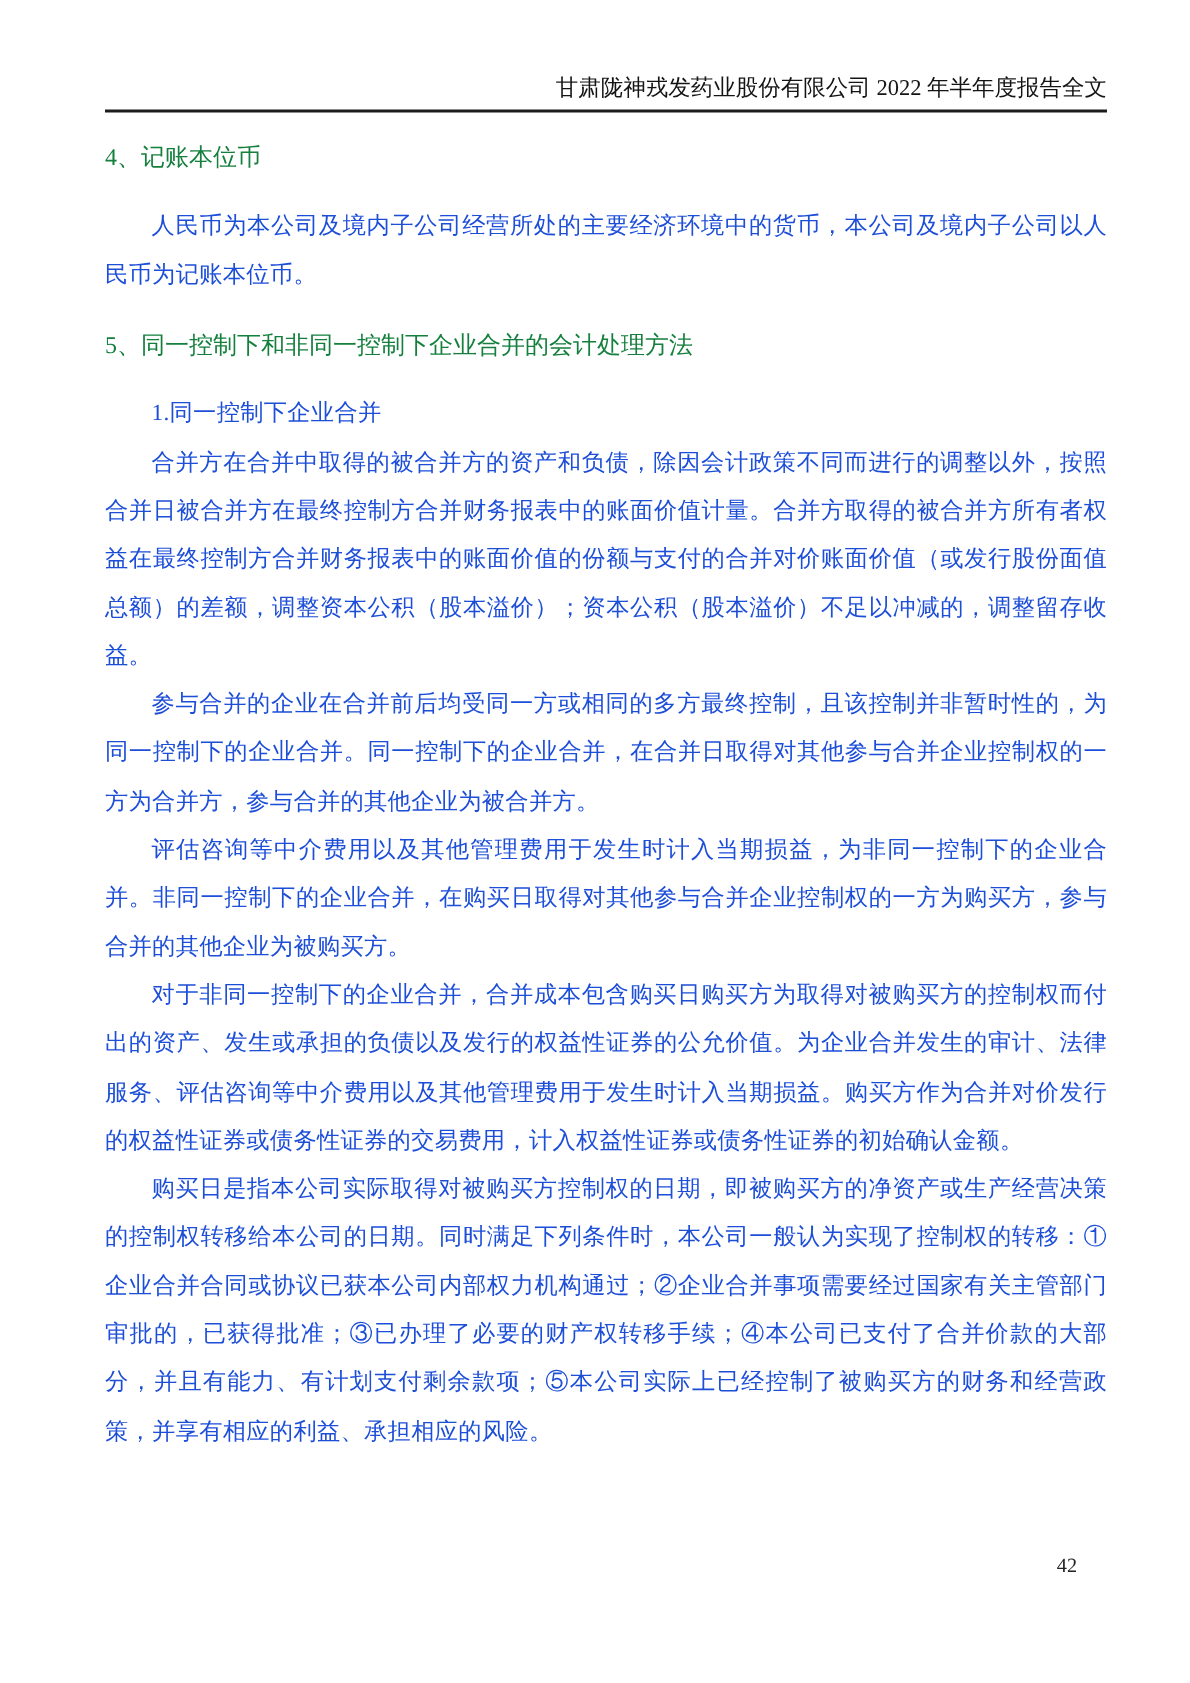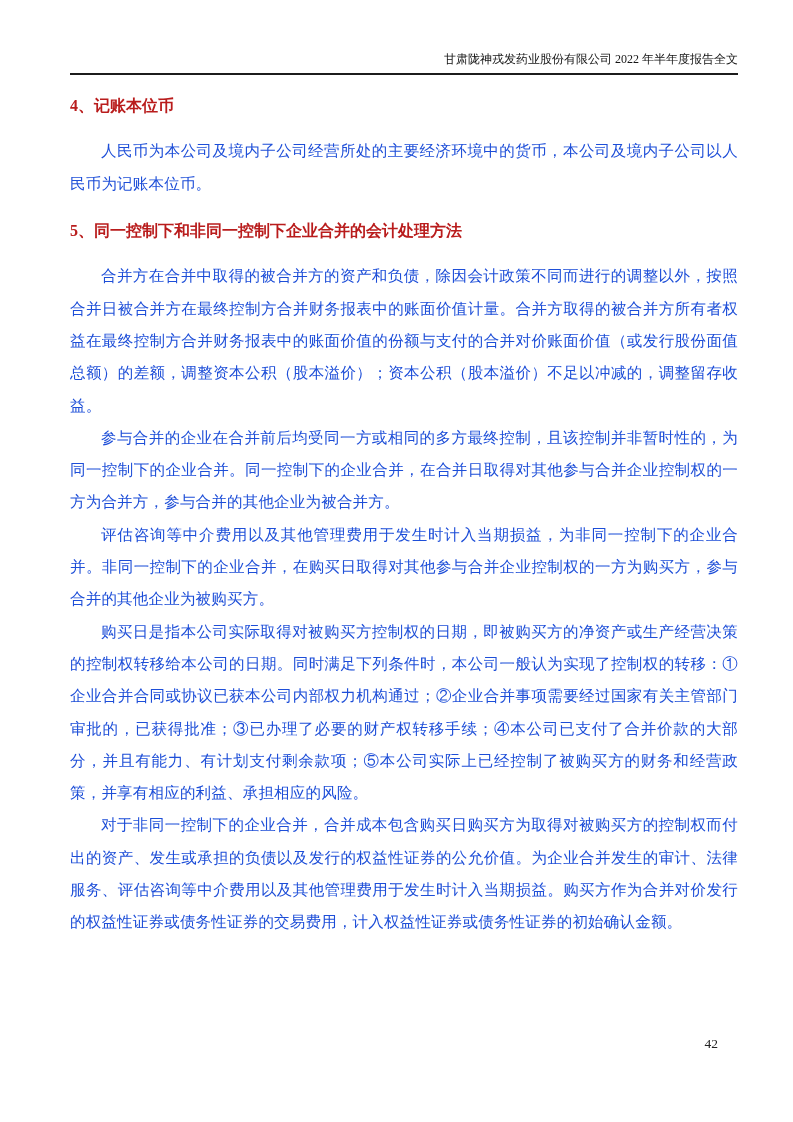--- a/index.html
+++ b/index.html
@@ -14,34 +14,34 @@
   }
   .content {
     position:absolute;
     left:70px; top:0;
     width:668px;
   }
   .header {
     padding-top:51px;
     padding-bottom:5px;
     text-align:right;
-    font-size:12px;
+    font-size:15px;
     line-height:17px;
     color:#141414;
   }
   .header-rule {
     height:0;
     border-bottom:2px solid #1c1c1c;
   }
   .sec-heading {
     font-size:16px;
-    font-weight:bold;
+    font-weight:normal;
     line-height:22.4px;
     margin:20px 0 18px;
-    color:#b91c1c;
+    color:#15803d;
     text-align:left;
   }
   .para {
     font-size:15.5px;
     line-height:32.3px;
     margin:0;
     text-align:justify;
     text-indent:2em;
     color:#1d4ed8;
     letter-spacing:0.2px;
@@ -65,28 +65,29 @@
     </div>
     <div class="header-rule"></div>
 
     <h3 class="sec-heading">4、记账本位币</h3>
 
     <p class="para">人民币为本公司及境内子公司经营所处的主要经济环境中的货币，本公司及境内子公司以人民币为记账本位币。</p>
 
     <h3 class="sec-heading">5、同一控制下和非同一控制下企业合并的会计处理方法</h3>
 
 
+    <p class="para">1.同一控制下企业合并</p>
 
     <p class="para">合并方在合并中取得的被合并方的资产和负债，除因会计政策不同而进行的调整以外，按照合并日被合并方在最终控制方合并财务报表中的账面价值计量。合并方取得的被合并方所有者权益在最终控制方合并财务报表中的账面价值的份额与支付的合并对价账面价值（或发行股份面值总额）的差额，调整资本公积（股本溢价）；资本公积（股本溢价）不足以冲减的，调整留存收益。</p>
 
     <p class="para">参与合并的企业在合并前后均受同一方或相同的多方最终控制，且该控制并非暂时性的，为同一控制下的企业合并。同一控制下的企业合并，在合并日取得对其他参与合并企业控制权的一方为合并方，参与合并的其他企业为被合并方。</p>
 
 
     <p class="para">评估咨询等中介费用以及其他管理费用于发生时计入当期损益，为非同一控制下的企业合并。非同一控制下的企业合并，在购买日取得对其他参与合并企业控制权的一方为购买方，参与合并的其他企业为被购买方。</p>
 
+    <p class="para">对于非同一控制下的企业合并，合并成本包含购买日购买方为取得对被购买方的控制权而付出的资产、发生或承担的负债以及发行的权益性证券的公允价值。为企业合并发生的审计、法律服务、评估咨询等中介费用以及其他管理费用于发生时计入当期损益。购买方作为合并对价发行的权益性证券或债务性证券的交易费用，计入权益性证券或债务性证券的初始确认金额。</p>
+
     <p class="para">购买日是指本公司实际取得对被购买方控制权的日期，即被购买方的净资产或生产经营决策的控制权转移给本公司的日期。同时满足下列条件时，本公司一般认为实现了控制权的转移：①企业合并合同或协议已获本公司内部权力机构通过；②企业合并事项需要经过国家有关主管部门审批的，已获得批准；③已办理了必要的财产权转移手续；④本公司已支付了合并价款的大部分，并且有能力、有计划支付剩余款项；⑤本公司实际上已经控制了被购买方的财务和经营政策，并享有相应的利益、承担相应的风险。</p>
-
-    <p class="para">对于非同一控制下的企业合并，合并成本包含购买日购买方为取得对被购买方的控制权而付出的资产、发生或承担的负债以及发行的权益性证券的公允价值。为企业合并发生的审计、法律服务、评估咨询等中介费用以及其他管理费用于发生时计入当期损益。购买方作为合并对价发行的权益性证券或债务性证券的交易费用，计入权益性证券或债务性证券的初始确认金额。</p>
 
   </div>
 
   <div class="page-number">42</div>
 </div>
 
 </body></html>

